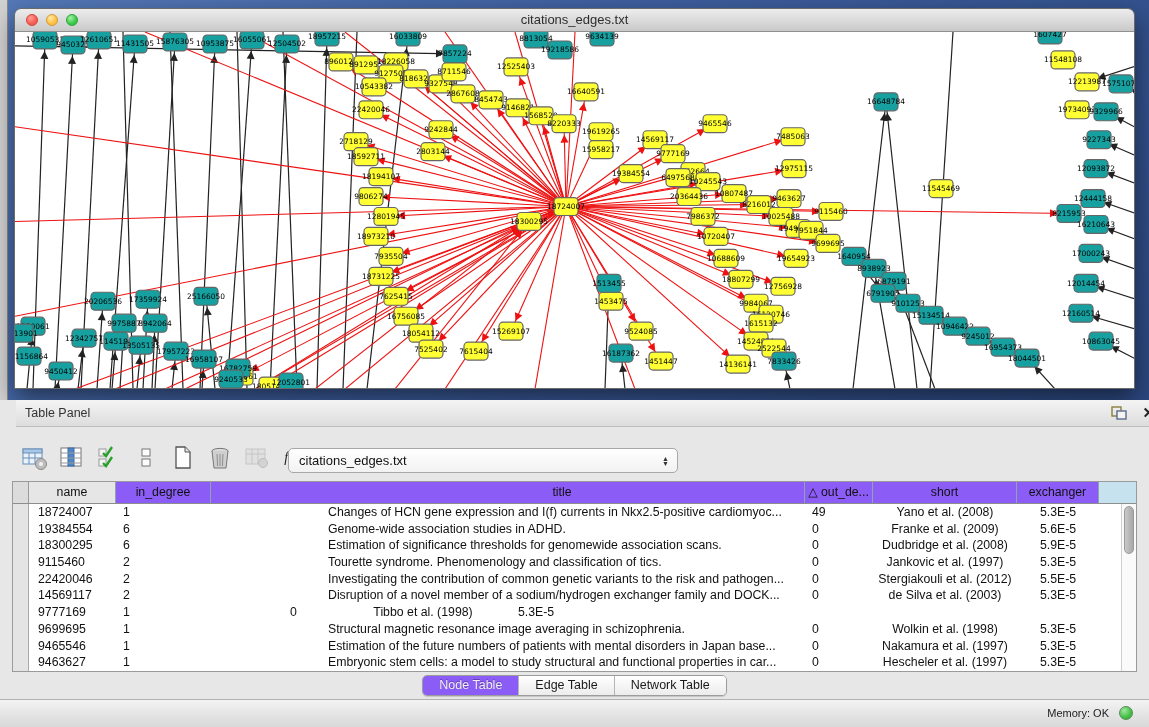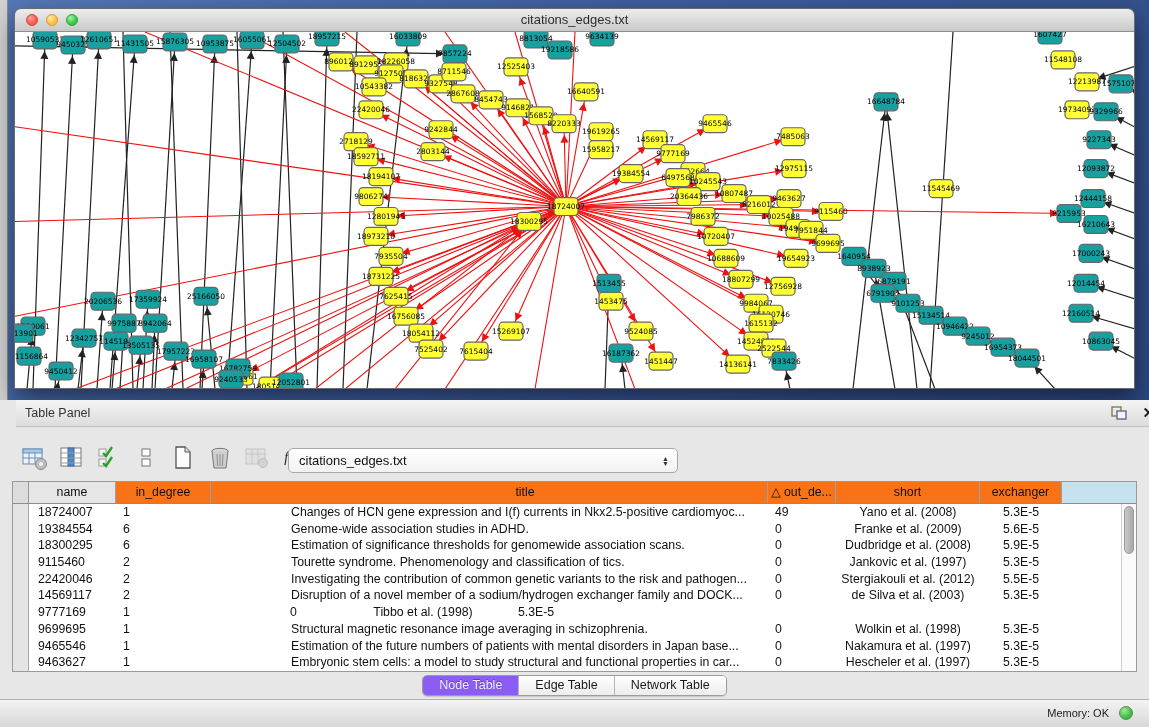--- a/index.html
+++ b/index.html
@@ -39,35 +39,35 @@
   .tbtn { width:30px; height:30px; display:flex; align-items:center; justify-content:center; }
   .dropdown { position:absolute; left:288px; top:48px; width:390px; height:25px;
     background:linear-gradient(#ffffff,#f2f2f2); border:1px solid #a8a8a8; border-radius:5px;
     display:flex; align-items:center; }
   .dropdown .val { font-size:13px; color:#111; padding-left:10px; flex:1; }
   .dd-arrows { display:flex; flex-direction:column; align-items:center; padding-right:8px;
     font-size:7px; line-height:5px; color:#333; }
 
   .table-wrap { position:absolute; left:12px; top:81px; width:1125px; height:191px;
     background:#ffffff; border:1px solid #9a9a9a; overflow:hidden; }
-  .thead { display:flex; height:22px; background:#f97316; border-bottom:1px solid #8d8d8d; }
+  .thead { display:flex; height:22px; background:#8b5cf6; border-bottom:1px solid #8d8d8d; }
   .hcell { font-size:12.3px; color:#111; text-align:center; line-height:21px;
     border-right:1px solid #8fa4ad; overflow:hidden; white-space:nowrap; flex:0 0 auto; }
   .hgray { background:#e6e6e6; }
   .hgutter { width:16px; background:#dcdcdc; border-right:1px solid #9a9a9a; flex:0 0 auto; }
   .hfiller { flex:1 1 auto; border-right:none; background:#c5e2ee; }
   .tbody { position:absolute; left:0; top:22px; right:15px; bottom:0; overflow:hidden; }
   .trow { display:flex; height:16.7px; }
   .cell { font-size:12.3px; color:#111; line-height:16.5px; white-space:nowrap; overflow:hidden; flex:0 0 auto; }
   .gutter { width:16px; background:#e4e4e4; border-right:1px solid #aaa; }
   .filler { flex:1 1 auto; }
   .col0 { width:87px; padding-left:9px; }
   .col1 { width:95px; padding-left:7px; }
   .col2 { width:72px; padding-left:7px;margin-top:28px; }
-  .col3 { width:485px; padding-left:8px; }
+  .col3 { width:485px; padding-left:8px;margin-left:37px; }
   .col4 { width:68px; padding-left:7px; }
   .col5 { width:144px; text-align:center; }
   .col6 { width:82px; text-align:center; }
   .hcell.col0,.hcell.col1,.hcell.col2,.hcell.col3,.hcell.col4 { padding-left:0; }
   .vscroll { position:absolute; right:0; top:22px; bottom:0; width:15px;
     background:#fafafa; border-left:1px solid #cfcfcf; }
   .vthumb { position:absolute; left:2px; top:2px; width:10px; height:48px;
     background:linear-gradient(90deg,#c9c9c9,#a8a8a8); border-radius:5px; border:1px solid #9a9a9a; }
 
   .tabbar { position:absolute; left:0; top:272px; width:100%; height:27px;

